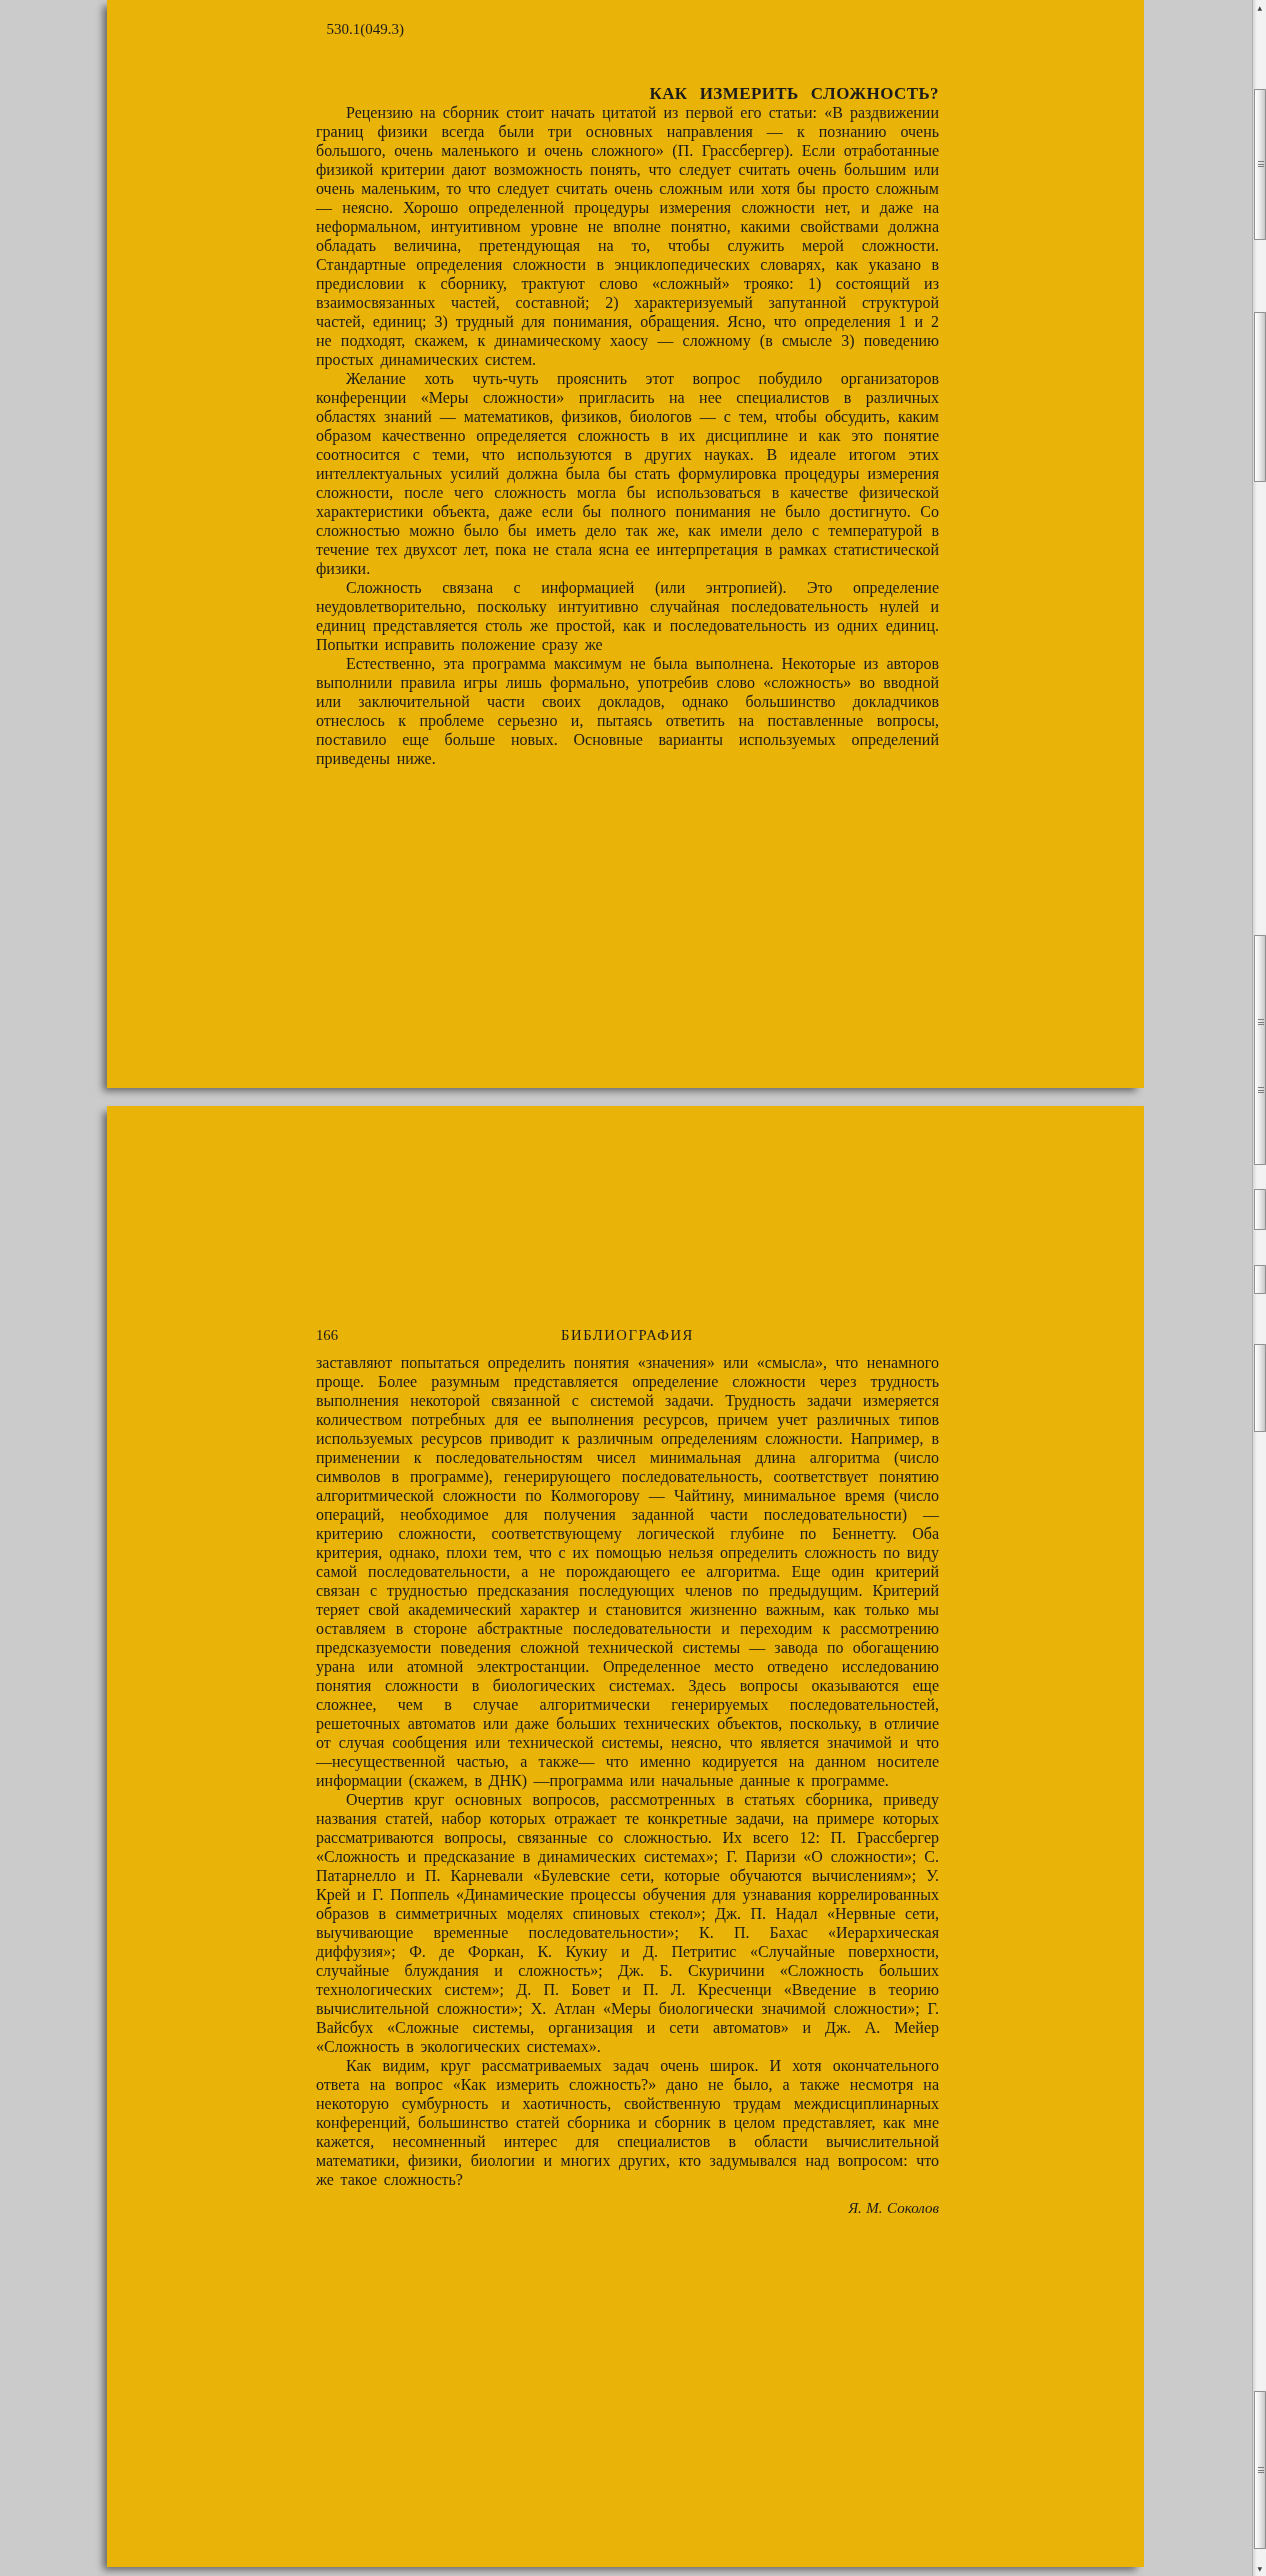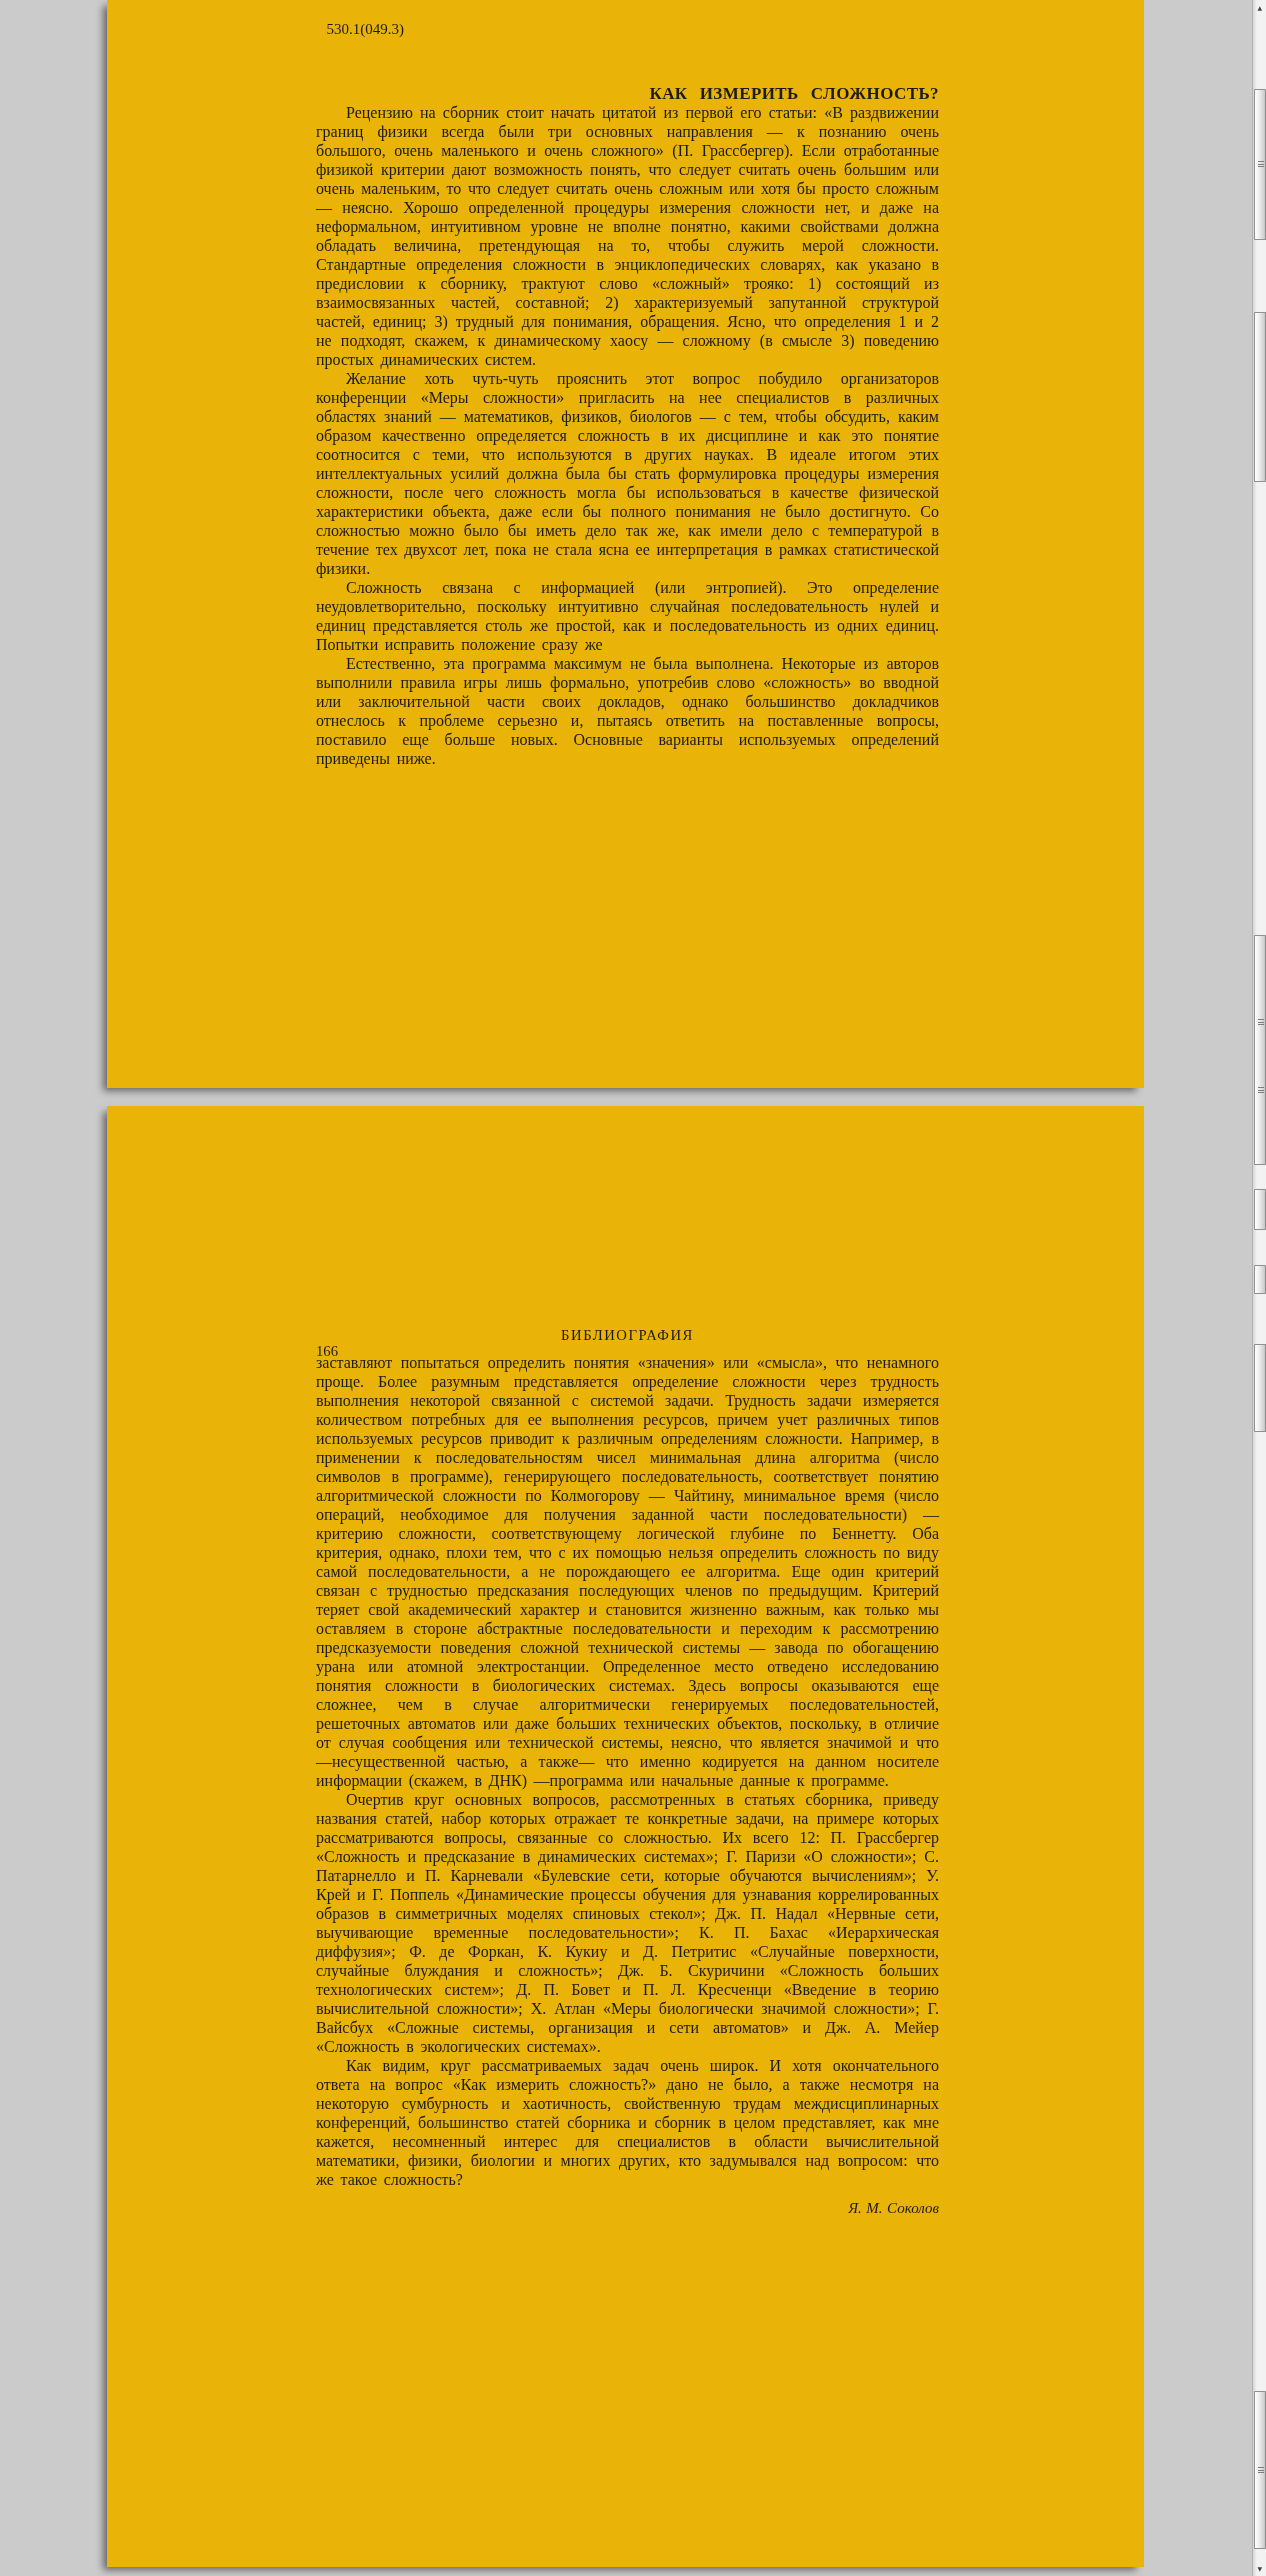--- a/index.html
+++ b/index.html
@@ -35,21 +35,21 @@
     margin:45px 0 0;text-align:right;
     font-size:17px;font-weight:bold;
     word-spacing:7.5px;letter-spacing:0.4px;
   }
   .bib{margin-top:30px}
   .running-header{
     position:relative;margin-bottom:7.5px;
     text-align:center;font-size:14.7px;line-height:19px;
     word-spacing:0;
   }
-  .pageno{position:absolute;left:0;top:16px}
+  .pageno{position:absolute;left:0;top:0}
   .running-head{letter-spacing:1.5px}
   .signature{
     margin-top:10.6px;text-align:right;
     font-style:italic;font-size:15px;word-spacing:0.8px;
   }
   
   .scrollbar{
     position:absolute;top:0;right:0;width:13.6px;height:2576px;
     background:linear-gradient(to right,#d6d6d6 0,#f2f2f2 3.8px,#f2f2f2);
     border-left:0.8px solid #b0b0b0;box-sizing:border-box;

